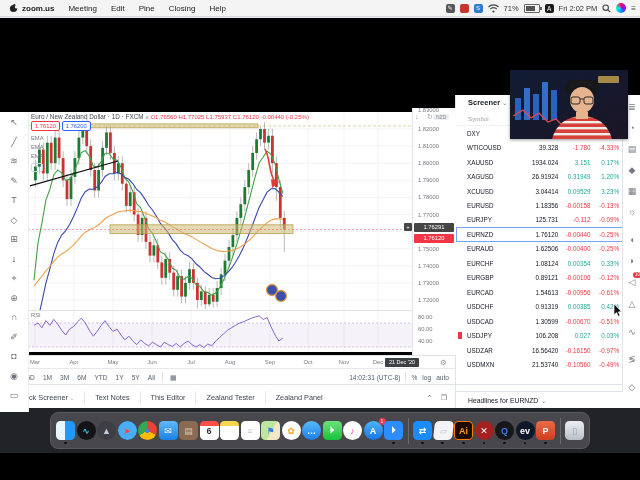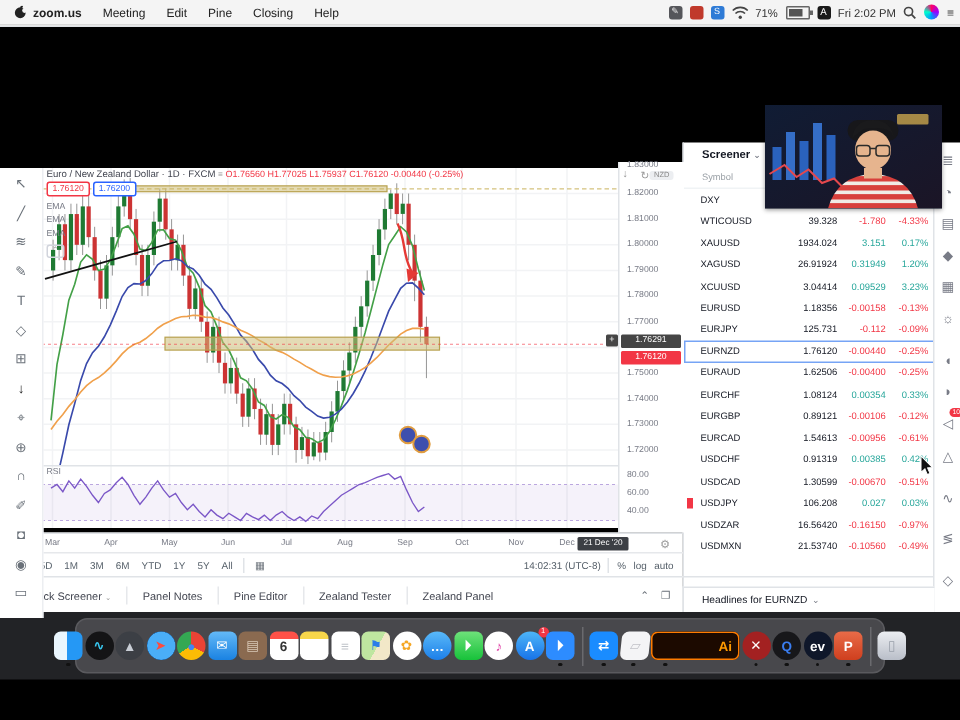--- a/index.html
+++ b/index.html
@@ -480,23 +480,23 @@
   <span class="tvsep" style="margin:0 5px"></span>
   <span>%</span>
   <span style="margin:0 5px">log</span>
   <span style="margin-right:6px">auto</span>
 </div>
 
 <div id="panelbar" class="abs">
   <span id="panelitems" style="display:flex;align-items:center;margin-left:8px">
       <span class="pitem">Stock Screener <span style="color:#999;font-size:5px">⌄</span></span>
       <span class="psep"></span>
-      <span class="pitem">Panel Notes</span>
+      <span class="pitem">Text Notes</span>
       <span class="psep"></span>
-      <span class="pitem">Pine Editor</span>
+      <span class="pitem">This Editor</span>
       <span class="psep"></span>
       <span class="pitem">Zealand Tester</span>
       <span class="psep"></span>
       <span class="pitem">Zealand Panel</span>
     </span>
   <span style="flex:1"></span>
   <span class="ticon" style="font-size:7px">⌃</span>
   <span class="ticon" style="font-size:7px;margin-right:8px">❐</span>
 </div>
 
@@ -751,21 +751,21 @@
       <span class="dicon" style="background:#2d8cff;color:#ffffff;">⏵
     
     <span class="ddot"></span></span>
       <span class="dsep"></span>
       <span class="dicon" style="background:#1a8cff;color:#ffffff;">⇄
     
     <span class="ddot"></span></span>
       <span class="dicon" style="background:#f4f4f6;color:#c2c2c8;transform:skewX(-6deg);">▱
     
     <span class="ddot"></span></span>
-      <span class="dicon" style="background:#1c0a00;color:#ff9a00;box-shadow:inset 0 0 0 1px #ff7c00;padding-left:40px;">Ai
+      <span class="dicon" style="background:#1c0a00;color:#ff9a00;box-shadow:inset 0 0 0 1px #ff7c00;">Ai
     
     <span class="ddot"></span></span>
       <span class="dicon circ" style="background:#a32121;color:#ffffff;">✕
     
     <span class="ddot"></span></span>
       <span class="dicon circ" style="background:#17171a;color:#3a7df0;">Q
     
     <span class="ddot"></span></span>
       <span class="dicon circ" style="background:#0f172a;color:#ffffff;text-align:right;">ev
     

